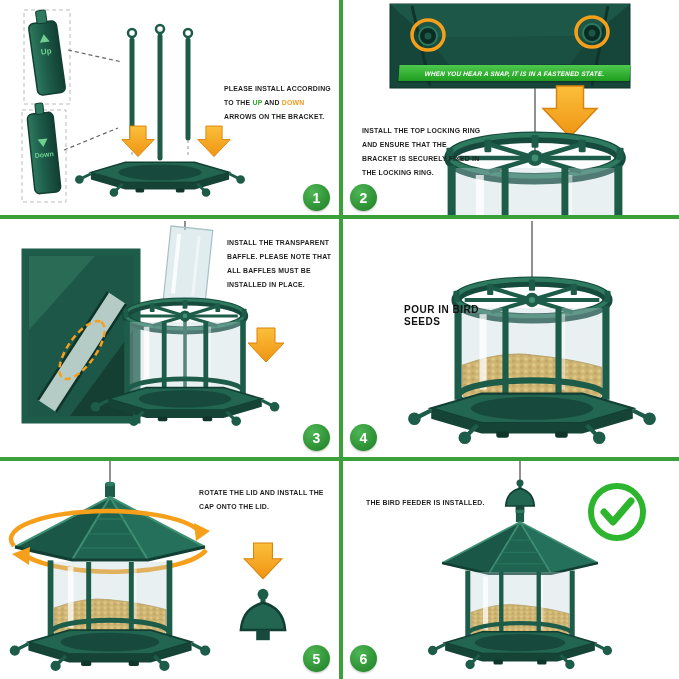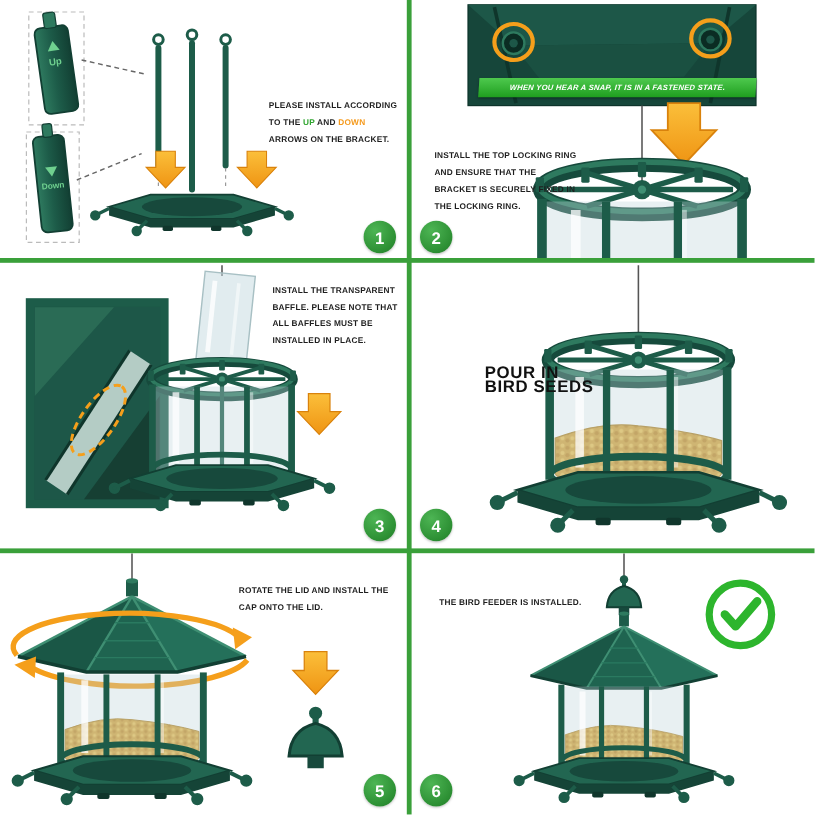--- a/index.html
+++ b/index.html
@@ -11,21 +11,21 @@
 
   .divider { position:absolute; background:#3aa03a; z-index:4; }
   .div-v  { left:339px; top:0; width:4px; height:679px; }
   .div-h1 { left:0; top:215px; width:679px; height:4px; }
   .div-h2 { left:0; top:457px; width:679px; height:4px; }
 
   .instr { position:absolute; z-index:6; font-size:6.9px; font-weight:bold; color:#1e1e1e;
            line-height:14px; letter-spacing:0.2px; }
   .up-word   { color:#2fa52f; }
   .down-word { color:#f59a1d; }
-  .pour { font-size:14px; letter-spacing:0.5px; color:#111; line-height:12px;padding-left:48px; }
+  .pour { font-size:10px; letter-spacing:0.5px; color:#111; line-height:12px;padding-left:48px; }
 
   .t1 { left:224px; top:82px;  width:114px; }
   .t2 { left:362px; top:124px; width:120px; }
   .t3 { left:227px; top:236px; width:112px; }
   .t4 { left:356px; top:304px; width:150px; }
   .t5 { left:199px; top:486px; width:134px; }
   .t6 { left:366px; top:496px; width:170px; }
 
   .step-badge { position:absolute; z-index:6; width:27px; height:27px; border-radius:50%;
                 background:radial-gradient(circle at 35% 30%, #4db554, #2c8f33 70%, #237628);

